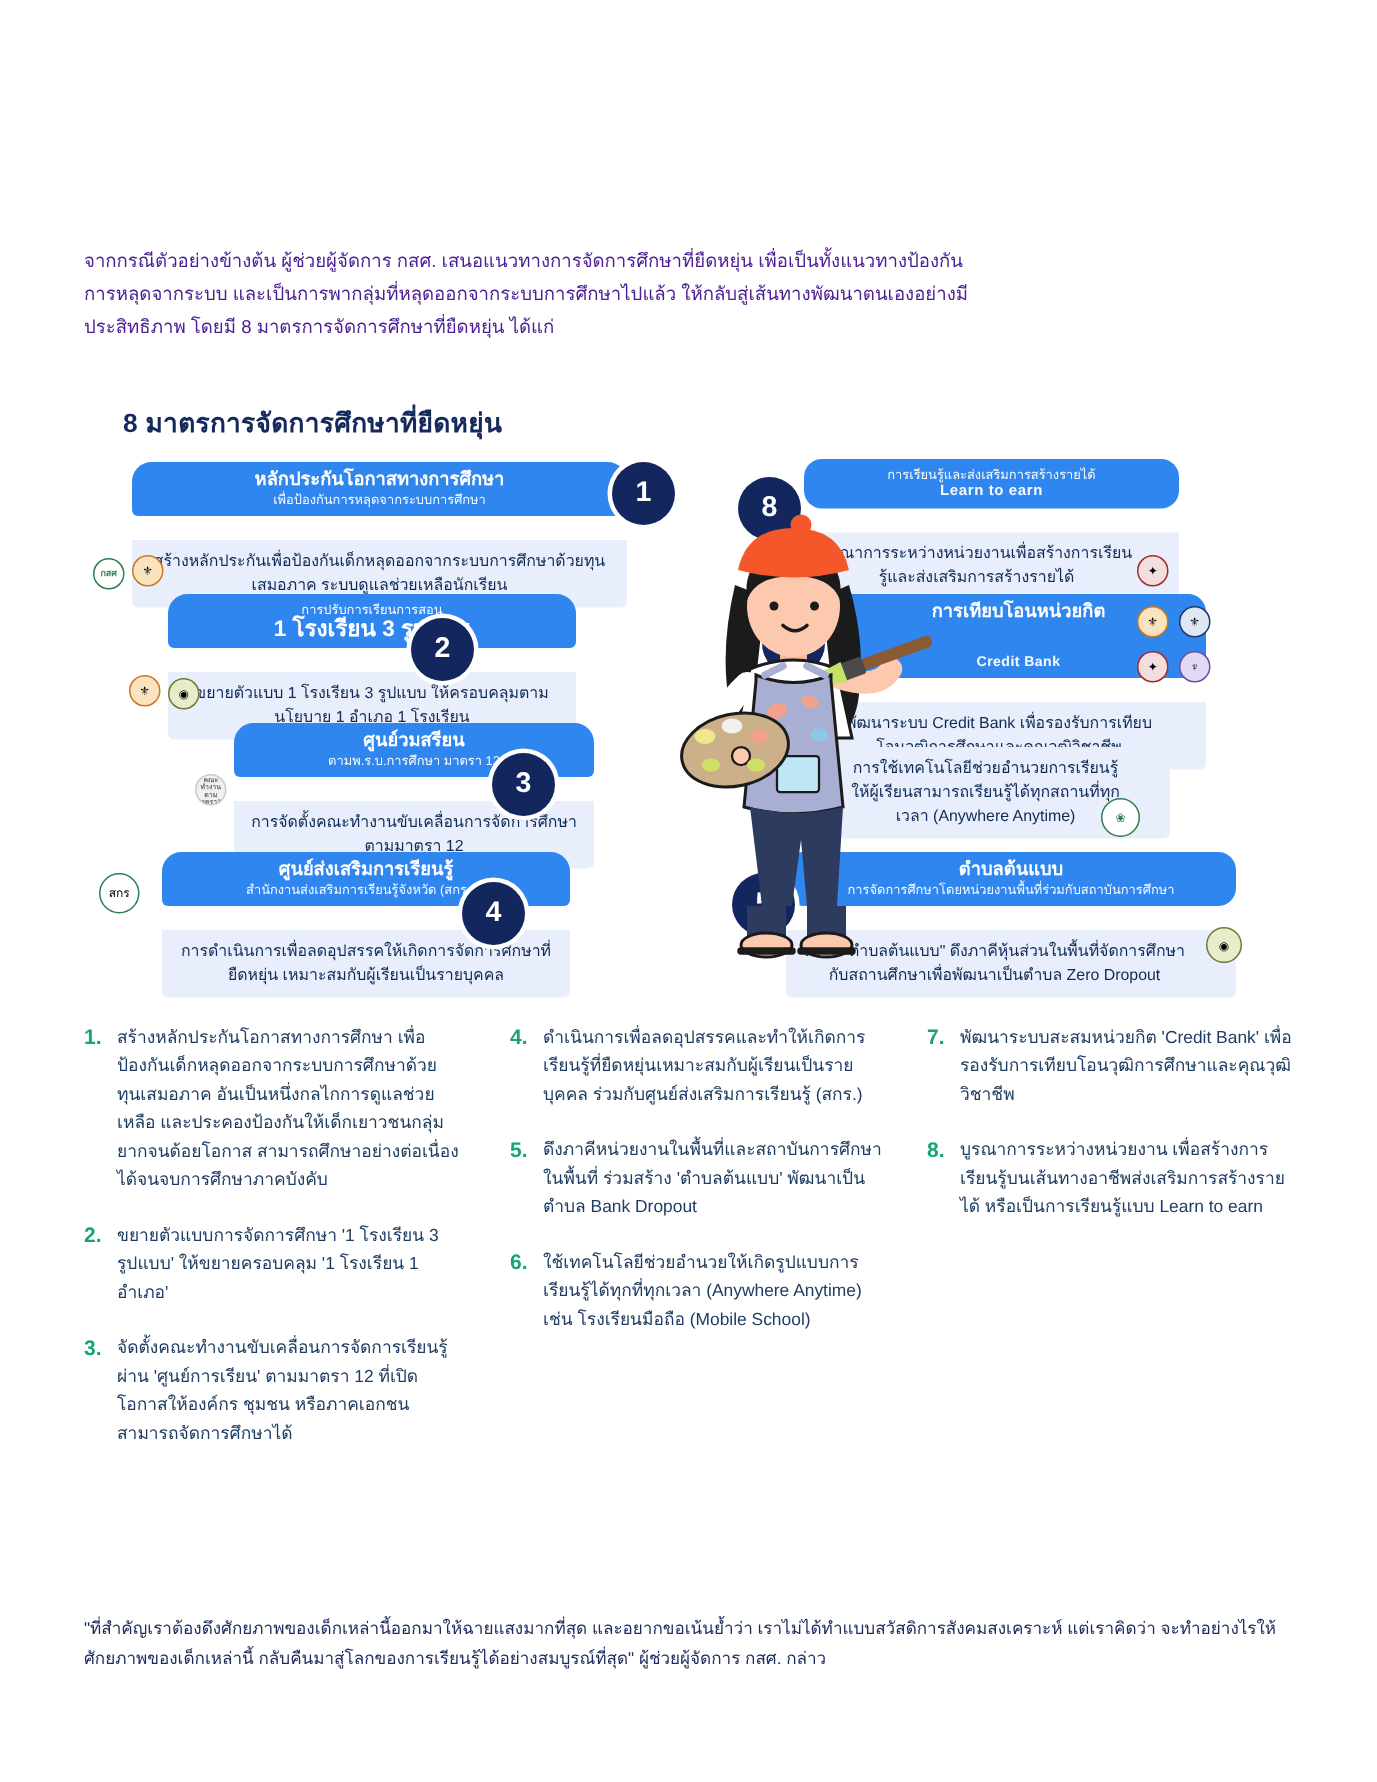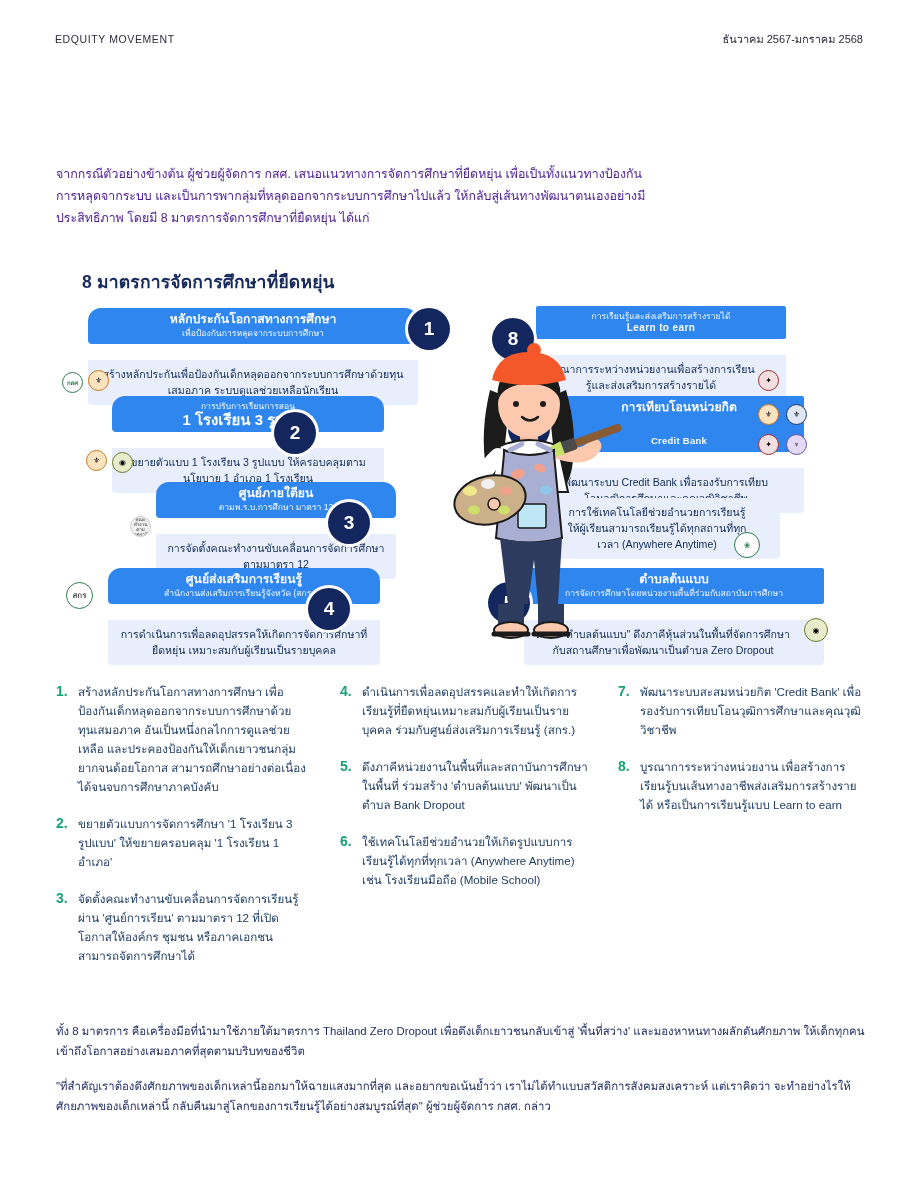--- a/index.html
+++ b/index.html
@@ -32,21 +32,21 @@
   }
 
   
   .info { position: absolute; top: 300px; left: 56px; width: 806px; height: 360px; }
 
   .card { position: absolute; }
   .card-head {
     background: #2f86ef; color: #fff; border-radius: 13px 13px 4px 4px;
     padding: 4px 10px 5px; text-align: center;
   }
-  .card-head.rounded { border-radius: 2px; }
+  .card-head.rounded { border-radius: 12px; }
   .ch-title { font-size: 12.2px; font-weight: bold; line-height: 15px; }
   .ch-title.big { font-size: 15px; }
   .ch-sub { font-size: 8.6px; line-height: 12px; opacity: .96; }
   .ch-sub.en { font-size: 9.4px; font-weight: bold; letter-spacing: .3px; margin-top: 20px; }
   .ch-sub.big { font-size: 10px; font-weight: bold; letter-spacing: .4px; }
   .card-body {
     background: #e8eefb; color: #102a56; text-align: center;
     font-size: 10.6px; line-height: 16px; padding: 6px 10px 7px;
     border-radius: 0 0 4px 4px; font-weight: normal; margin-top: 16px;
   }
@@ -97,24 +97,20 @@
   .closing2 {
     position: absolute; top: 1076px; left: 56px; width: 810px;
     font-size: 11.4px; line-height: 20px; color: #1d2a5e;
   }
 </style>
 </head>
 <body>
 
 <div class="page">
 
-  <div class="page-header">
-    <div class="hdr-left">EDQUITY MOVEMENT</div>
-    <div class="hdr-right">ธันวาคม 2567-มกราคม 2568</div>
-  </div>
 
   <p class="intro">จากกรณีตัวอย่างข้างต้น ผู้ช่วยผู้จัดการ กสศ. เสนอแนวทางการจัดการศึกษาที่ยืดหยุ่น เพื่อเป็นทั้งแนวทางป้องกันการหลุดจากระบบ และเป็นการพากลุ่มที่หลุดออกจากระบบการศึกษาไปแล้ว ให้กลับสู่เส้นทางพัฒนาตนเองอย่างมีประสิทธิภาพ โดยมี 8 มาตรการจัดการศึกษาที่ยืดหยุ่น ได้แก่</p>
 
   <h2 class="sec-heading">8 มาตรการจัดการศึกษาที่ยืดหยุ่น</h2>
 
   <div class="info">
 
     <div class="card" style="left:32px; top:8px; width:330px;">
       <div class="card-head">
         <div class="ch-title">หลักประกันโอกาสทางการศึกษา</div>
@@ -132,21 +128,21 @@
         <div class="ch-title big">1 โรงเรียน 3 รูปแบบ</div>
       </div>
       <div class="card-body">ขยายตัวแบบ 1 โรงเรียน 3 รูปแบบ ให้ครอบคลุมตามนโยบาย 1 อำเภอ 1 โรงเรียน</div>
     </div>
     <div class="badge" style="left:218px; top:112px;">2</div>
     <div class="logo orange" style="left:30px; top:150px;">⚜</div>
     <div class="logo olive" style="left:56px; top:152px;">◉</div>
 
     <div class="card" style="left:100px; top:182px; width:240px;">
       <div class="card-head">
-        <div class="ch-title">ศูนย์ภายใตียน</div>
+        <div class="ch-title">ศูนย์วมสรียน</div>
         <div class="ch-sub">ตามพ.ร.บ.การศึกษา มาตรา 12</div>
       </div>
       <div class="card-body">การจัดตั้งคณะทำงานขับเคลื่อนการจัดการศึกษาตามมาตรา 12</div>
     </div>
     <div class="badge" style="left:272px; top:202px;">3</div>
     <div class="logo grey" style="left:74px; top:216px;">คณะทำงานตามมาตรา12</div>
 
     <div class="card" style="left:52px; top:268px; width:272px;">
       <div class="card-head">
         <div class="ch-title">ศูนย์ส่งเสริมการเรียนรู้</div>
@@ -287,16 +283,15 @@
         <span class="li-num">7.</span>
         <span class="li-txt">พัฒนาระบบสะสมหน่วยกิต 'Credit Bank' เพื่อรองรับการเทียบโอนวุฒิการศึกษาและคุณวุฒิวิชาชีพ</span>
       </div>
       <div class="li" style="margin-top:10px;">
         <span class="li-num">8.</span>
         <span class="li-txt">บูรณาการระหว่างหน่วยงาน เพื่อสร้างการเรียนรู้บนเส้นทางอาชีพส่งเสริมการสร้างรายได้ หรือเป็นการเรียนรู้แบบ Learn to earn</span>
       </div>
     </div>
   </div>
 
-  <p class="closing1">ทั้ง 8 มาตรการ คือเครื่องมือที่นำมาใช้ภายใต้มาตรการ Thailand Zero Dropout เพื่อดึงเด็กเยาวชนกลับเข้าสู่ 'พื้นที่สว่าง' และมองหาหนทางผลักดันศักยภาพ ให้เด็กทุกคนเข้าถึงโอกาสอย่างเสมอภาคที่สุดตามบริบทของชีวิต</p>
   <p class="closing2">"ที่สำคัญเราต้องดึงศักยภาพของเด็กเหล่านี้ออกมาให้ฉายแสงมากที่สุด และอยากขอเน้นย้ำว่า เราไม่ได้ทำแบบสวัสดิการสังคมสงเคราะห์ แต่เราคิดว่า จะทำอย่างไรให้ศักยภาพของเด็กเหล่านี้ กลับคืนมาสู่โลกของการเรียนรู้ได้อย่างสมบูรณ์ที่สุด" ผู้ช่วยผู้จัดการ กสศ. กล่าว</p>
 
 </div>
 
 </body></html>

